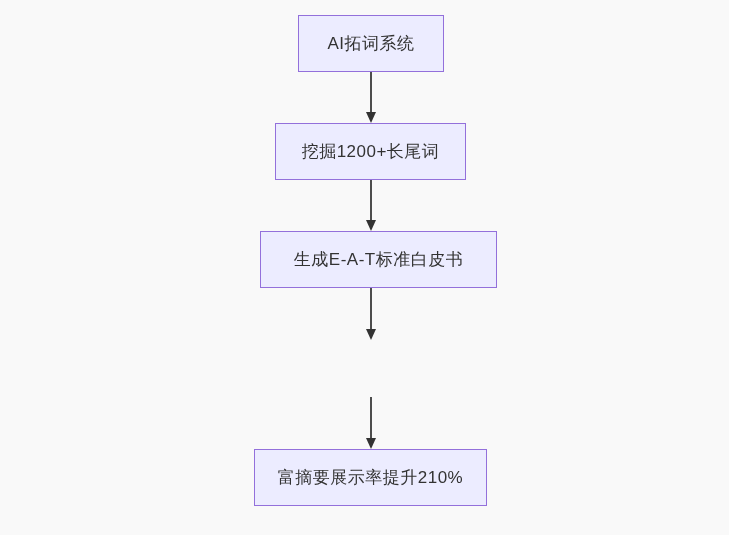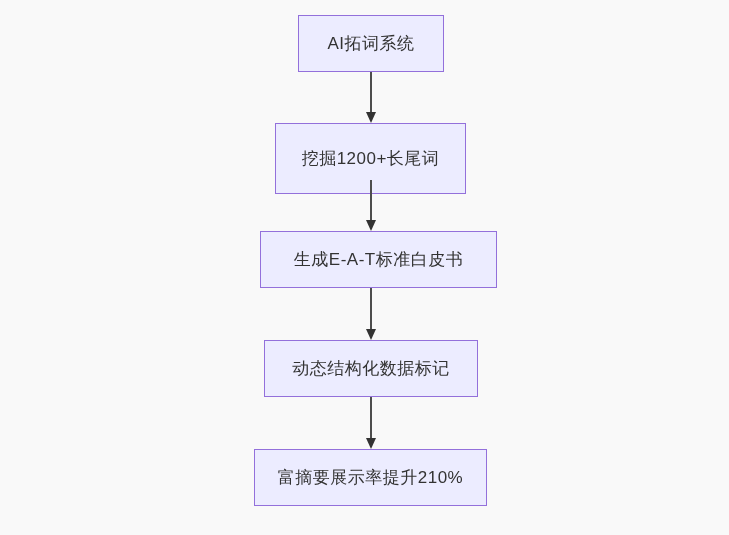--- a/index.html
+++ b/index.html
@@ -27,21 +27,21 @@
     align-items: center;
     justify-content: center;
   }
   .node-label {
     font-size: 17px;
     color: var(--text-color, #333333);
     letter-spacing: 0.5px;
     white-space: nowrap;
   }
   .n1 { left: 298px; top: 15px;  width: 146px; height: 57px; }
-  .n2 { left: 275px; top: 123px; width: 191px; height: 71px; }
+  .n2 { left: 275px; top: 123px; width: 191px; height: 57px; }
   .n3 { left: 260px; top: 231px; width: 237px; height: 57px; }
   .n4 { left: 264px; top: 340px; width: 214px; height: 57px; }
   .n5 { left: 254px; top: 449px; width: 233px; height: 57px; justify-content: center; }
   .edge {
     position: absolute;
     left: 365px;
     width: 12px;
     display: flex;
     flex-direction: column;
     align-items: center;
@@ -88,23 +88,20 @@
 
   <div class="node n3">
     <span class="node-label">生成E-A-T标准白皮书</span>
   </div>
 
   <div class="edge e3">
     <div class="edge-line"></div>
     <div class="edge-head"></div>
   </div>
 
-  <div class="node n4">
-    <span class="node-label">动态结构化数据标记</span>
-  </div>
 
   <div class="edge e4">
     <div class="edge-line"></div>
     <div class="edge-head"></div>
   </div>
 
   <div class="node n5">
     <span class="node-label">富摘要展示率提升210%</span>
   </div>
 

